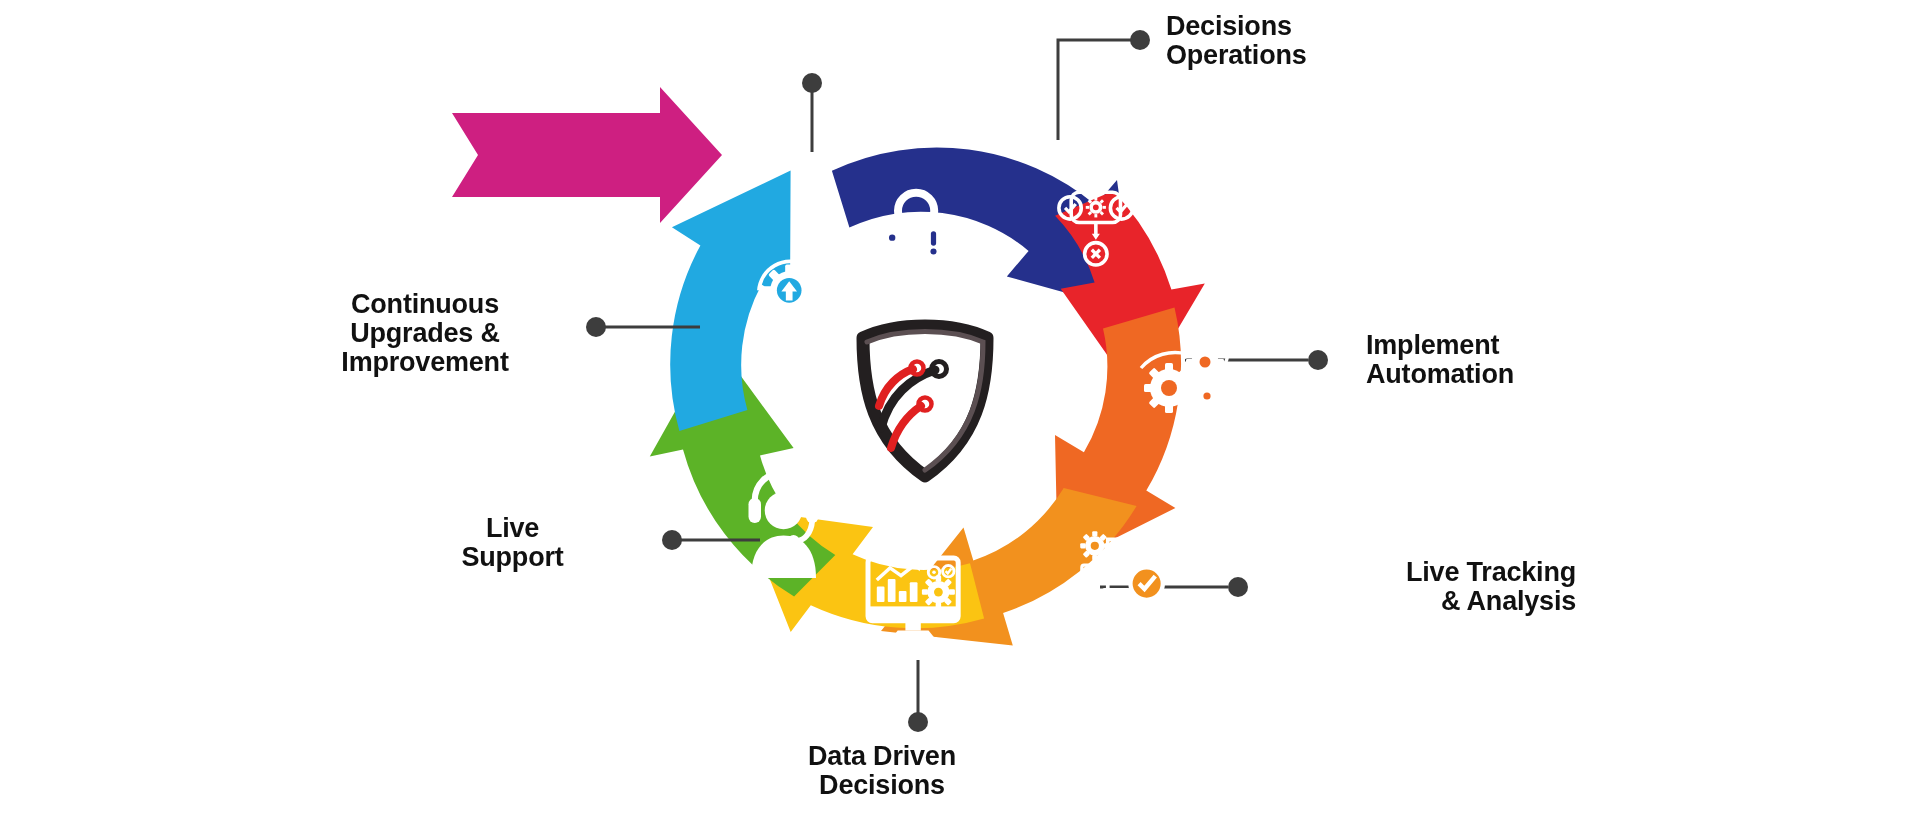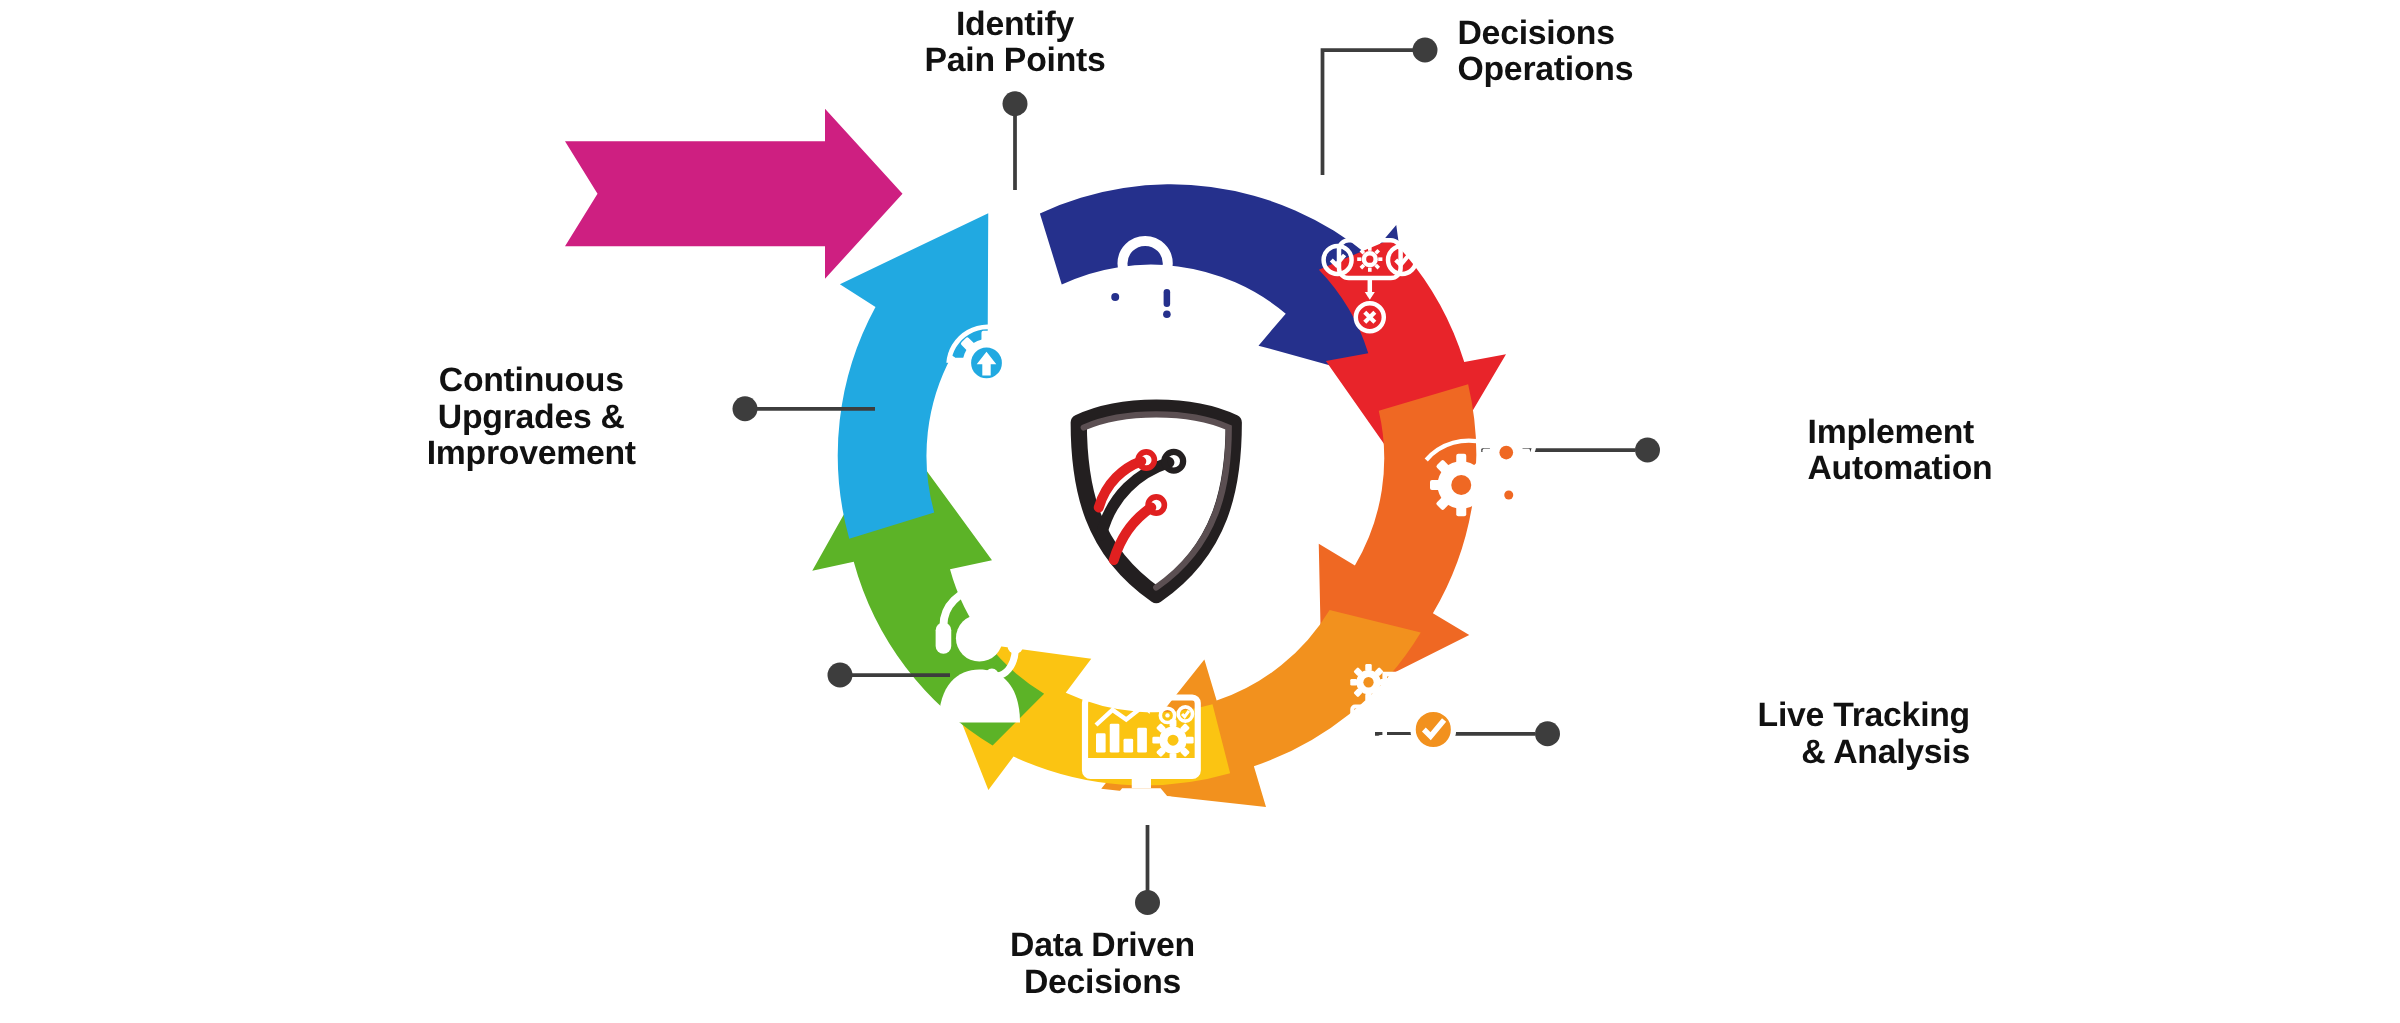--- a/index.html
+++ b/index.html
@@ -383,33 +383,33 @@
         <path d="M -46 6 C -40 -14 -26 -26 -12 -31" stroke="#e02020" stroke-width="8"></path>
         <circle cx="-8" cy="-32" r="6.5" fill="none" stroke="#e02020" stroke-width="4.5"></circle>
         <path d="M -34 48 C -28 28 -16 14 -4 6" stroke="#e02020" stroke-width="8"></path>
         <circle cx="0" cy="4" r="6.5" fill="none" stroke="#e02020" stroke-width="4.5"></circle>
       </g>
     </g>
 
   </svg>
 
 
-  <div class="label center" style="left:692px;top:5px;width:240px;">Identify
-Pain Points</div>
 
   <div class="label right" style="left:1166px;top:12px;width:300px;text-align:left;">Decisions
 Operations</div>
 
-  <div class="label right" style="left:1446px;top:331px;width:320px;text-align:left;">Implement
+  <div class="label right" style="left:1366px;top:331px;width:320px;text-align:left;">Implement
 Automation</div>
 
   <div class="label right" style="left:1276px;top:558px;width:300px;text-align:right;">Live Tracking
 &amp; Analysis</div>
 
   <div class="label center" style="left:757px;top:742px;width:250px;">Data Driven
 Decisions</div>
 
+  <div class="label left" style="left:380px;top:514px;width:265px;">Live
+Support</div>
 
   <div class="label left" style="left:280px;top:290px;width:290px;">Continuous
 Upgrades &amp;
 Improvement</div>
 
 </div>
 
 </body></html>

